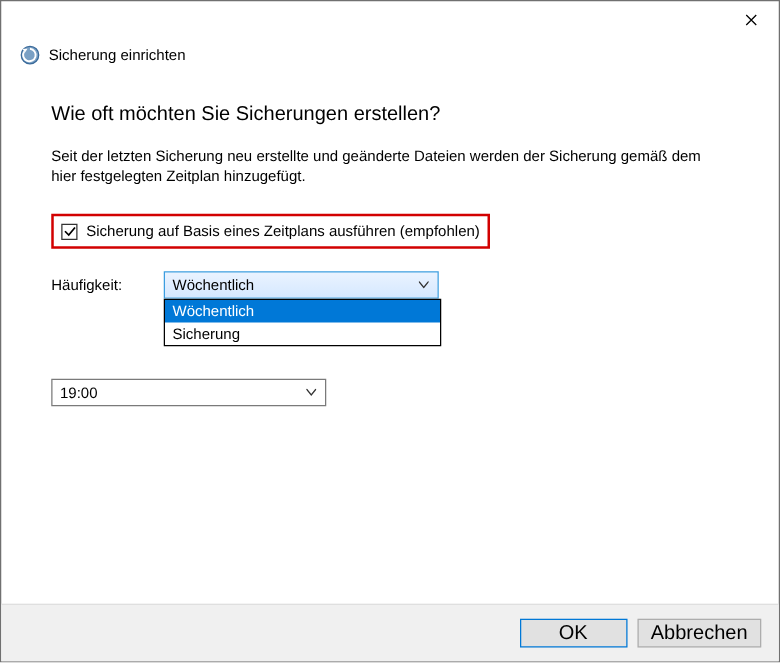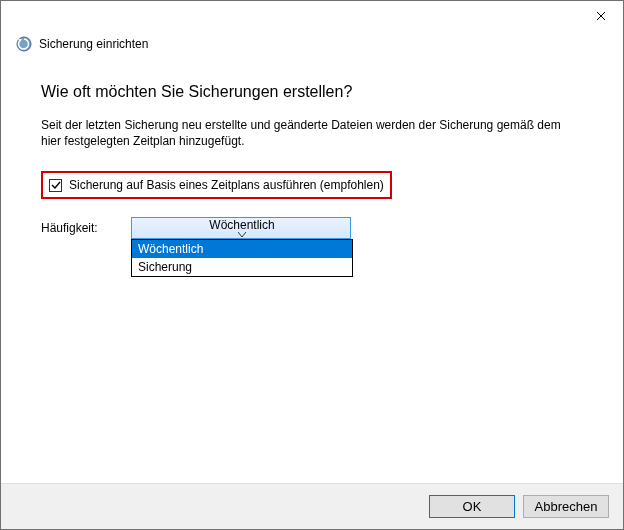--- a/index.html
+++ b/index.html
@@ -86,21 +86,20 @@
     font-size: 12px;
   }
   .combo {
     width: 220px; height: 22px;
     border: 1px solid #7a7a7a;
     display: flex; align-items: center;
     padding: 0 4px 0 6px;
     background: #fff;
     cursor: pointer;
     position: relative;
-    flex-direction: column;
   }
   .combo.selected-open {
     background: linear-gradient(#eaf3ff,#d5e8ff);
     border-color: #3b9de0;
   }
   .combo-text { flex: 1; font-size: 12px; }
   .combo-arrow {
     width: 14px;
     display: flex;
     justify-content: center;
@@ -131,21 +130,21 @@
     padding: 11px 14px;
     display: flex;
     justify-content: flex-end;
     gap: 8px;
   }
   .btn {
     min-width: 86px;
     height: 23px;
     border: 1px solid #adadad;
     background: #e1e1e1;
-    font-size: 13px;
+    font-size: 16px;
     display: flex; align-items: center; justify-content: center;
     cursor: pointer;
     padding: 0 10px;
   }
   .btn.default {
     border-color: #0078d7;
   }
   .spacer-row { height: 36px; }
 </style>
 </head>
@@ -197,20 +196,28 @@
         </span>
         <div class="dropdown-list">
           <div class="dropdown-item selected">Wöchentlich</div>
           <div class="dropdown-item">Sicherung</div>
         </div>
       </div>
 
       <div class="spacer-row"></div>
 
       <div class="form-label">Uhrzeit:</div>
+      <div class="combo">
+        <span class="combo-text">19:00</span>
+        <span class="combo-arrow">
+          <svg viewBox="0 0 8 6">
+              <path d="M0 0 L4 5 L8 0" stroke="#333" stroke-width="1" fill="none"></path>
+            </svg>
+        </span>
+      </div>
 
     </div>
   </div>
 
   <div class="footer">
     <div class="btn default">
       <span>OK</span>
     </div>
     <div class="btn">
       <span>Abbrechen</span>

